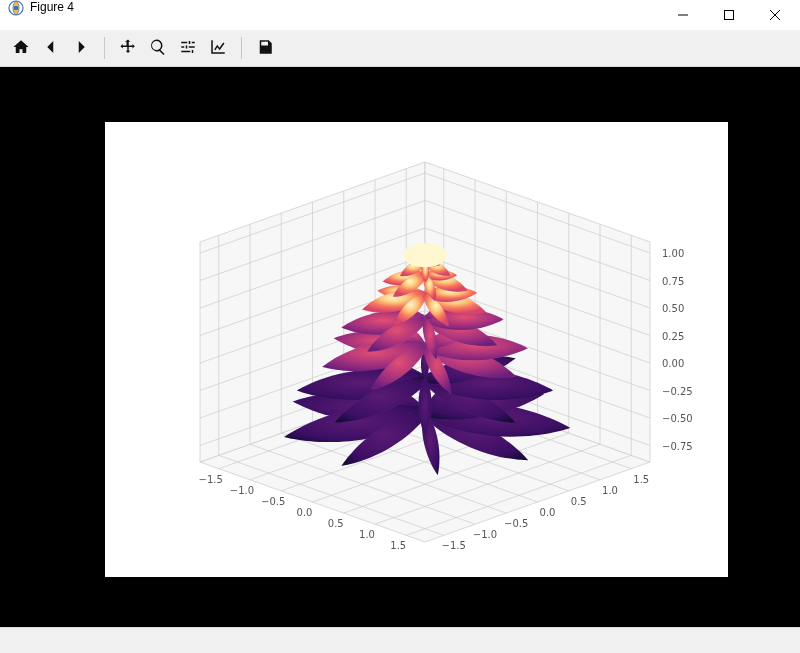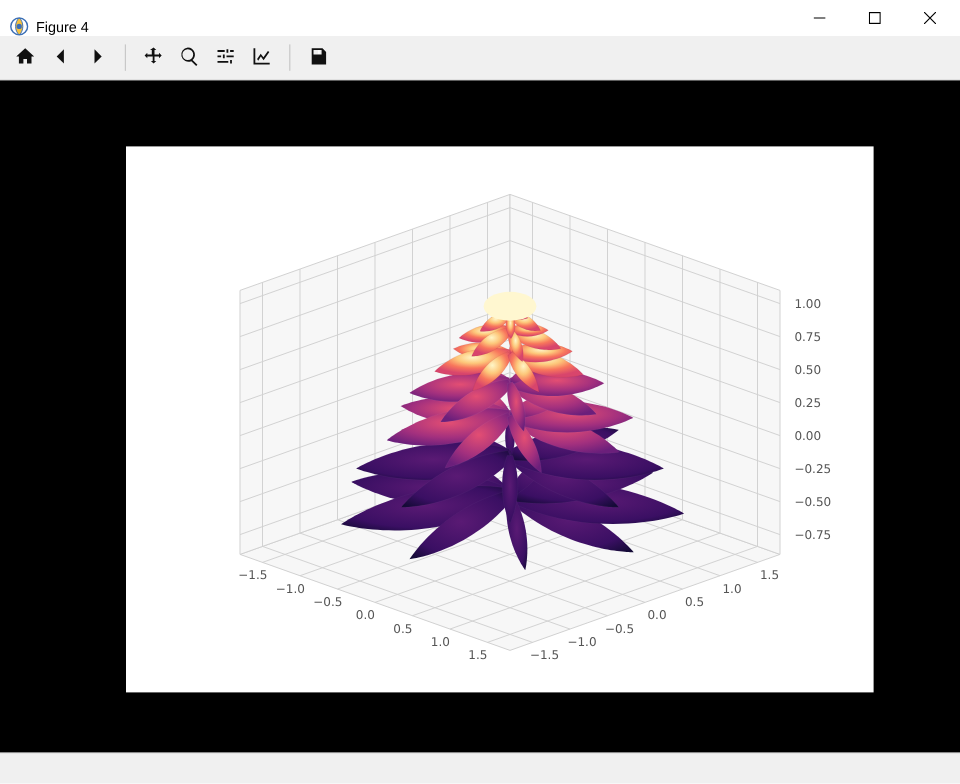--- a/index.html
+++ b/index.html
@@ -8,21 +8,21 @@
     width: 800px;
     height: 653px;
     font-family: "Segoe UI", Tahoma, sans-serif;
     font-size: 12px;
     background: #fff;
     overflow: hidden;
   }
   .titlebar {
     height: 30px;
     display: flex;
-    align-items: flex-end;
+    align-items: flex-start;
     padding: 0 2px 0 8px;
     background: #fff;
     color: #000;
   }
   .titlebar .app-icon {
     width: 16px; height: 16px; margin-right: 6px;
   }
   .titlebar .title {
     font-size: 12px;
     flex: 0 0 auto;

